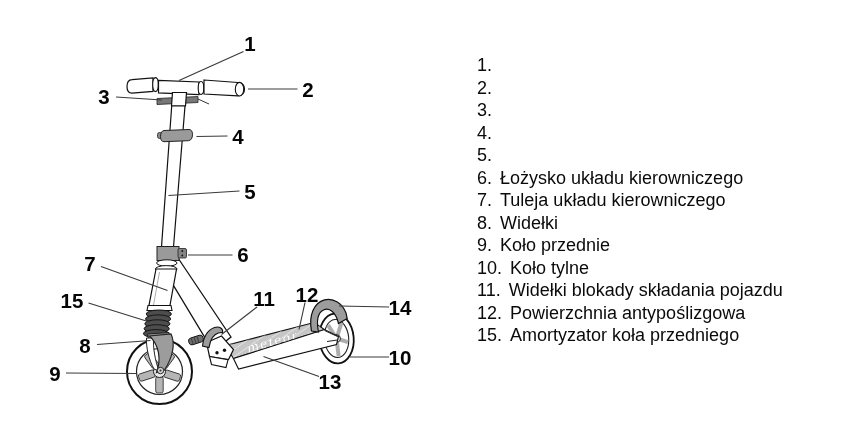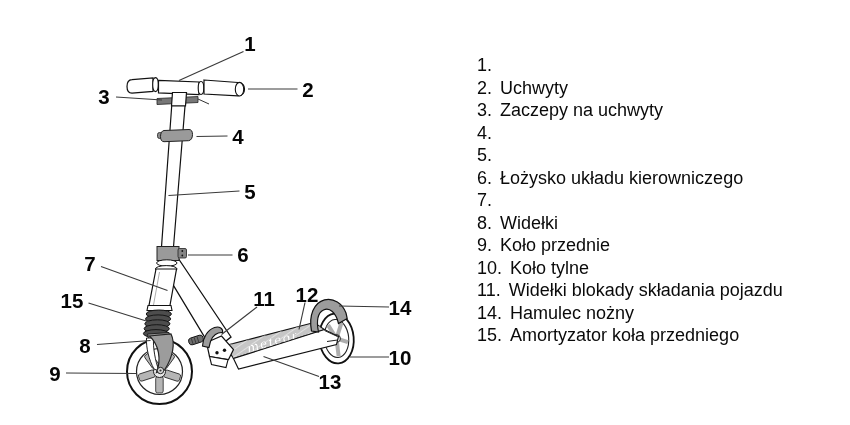--- a/index.html
+++ b/index.html
@@ -201,56 +201,55 @@
     <text class="callout" x="72" y="307.5">15</text>
   </g>
 </svg>
 
 <div class="legend">
   <div class="row">
       <span class="num">1.</span>
     </div>
   <div class="row">
       <span class="num">2.</span>
-      <span>Uchwyty</span>
     </div>
   <div class="row">
       <span class="num">3.</span>
-      <span>Zaczepy na uchwyty</span>
     </div>
   <div class="row">
       <span class="num">4.</span>
     </div>
   <div class="row">
       <span class="num">5.</span>
     </div>
   <div class="row">
       <span class="num">6.</span>
       <span>Łożysko układu kierowniczego</span>
     </div>
   <div class="row">
       <span class="num">7.</span>
+      <span>Tuleja układu kierowniczego</span>
     </div>
   <div class="row">
       <span class="num">8.</span>
       <span>Widełki</span>
     </div>
   <div class="row">
       <span class="num">9.</span>
       <span>Koło przednie</span>
     </div>
   <div class="row">
       <span class="num">10.</span>
       <span>Koło tylne</span>
     </div>
   <div class="row">
       <span class="num">11.</span>
       <span>Widełki blokady składania pojazdu</span>
     </div>
   <div class="row">
-      <span class="num">14.</span>
-      <span>Hamulec nożny</span>
+      <span class="num">12.</span>
+      <span>Powierzchnia antypoślizgowa</span>
     </div>
   <div class="row">
       <span class="num">15.</span>
       <span>Amortyzator koła przedniego</span>
     </div>
 </div>
 
 </body></html>

